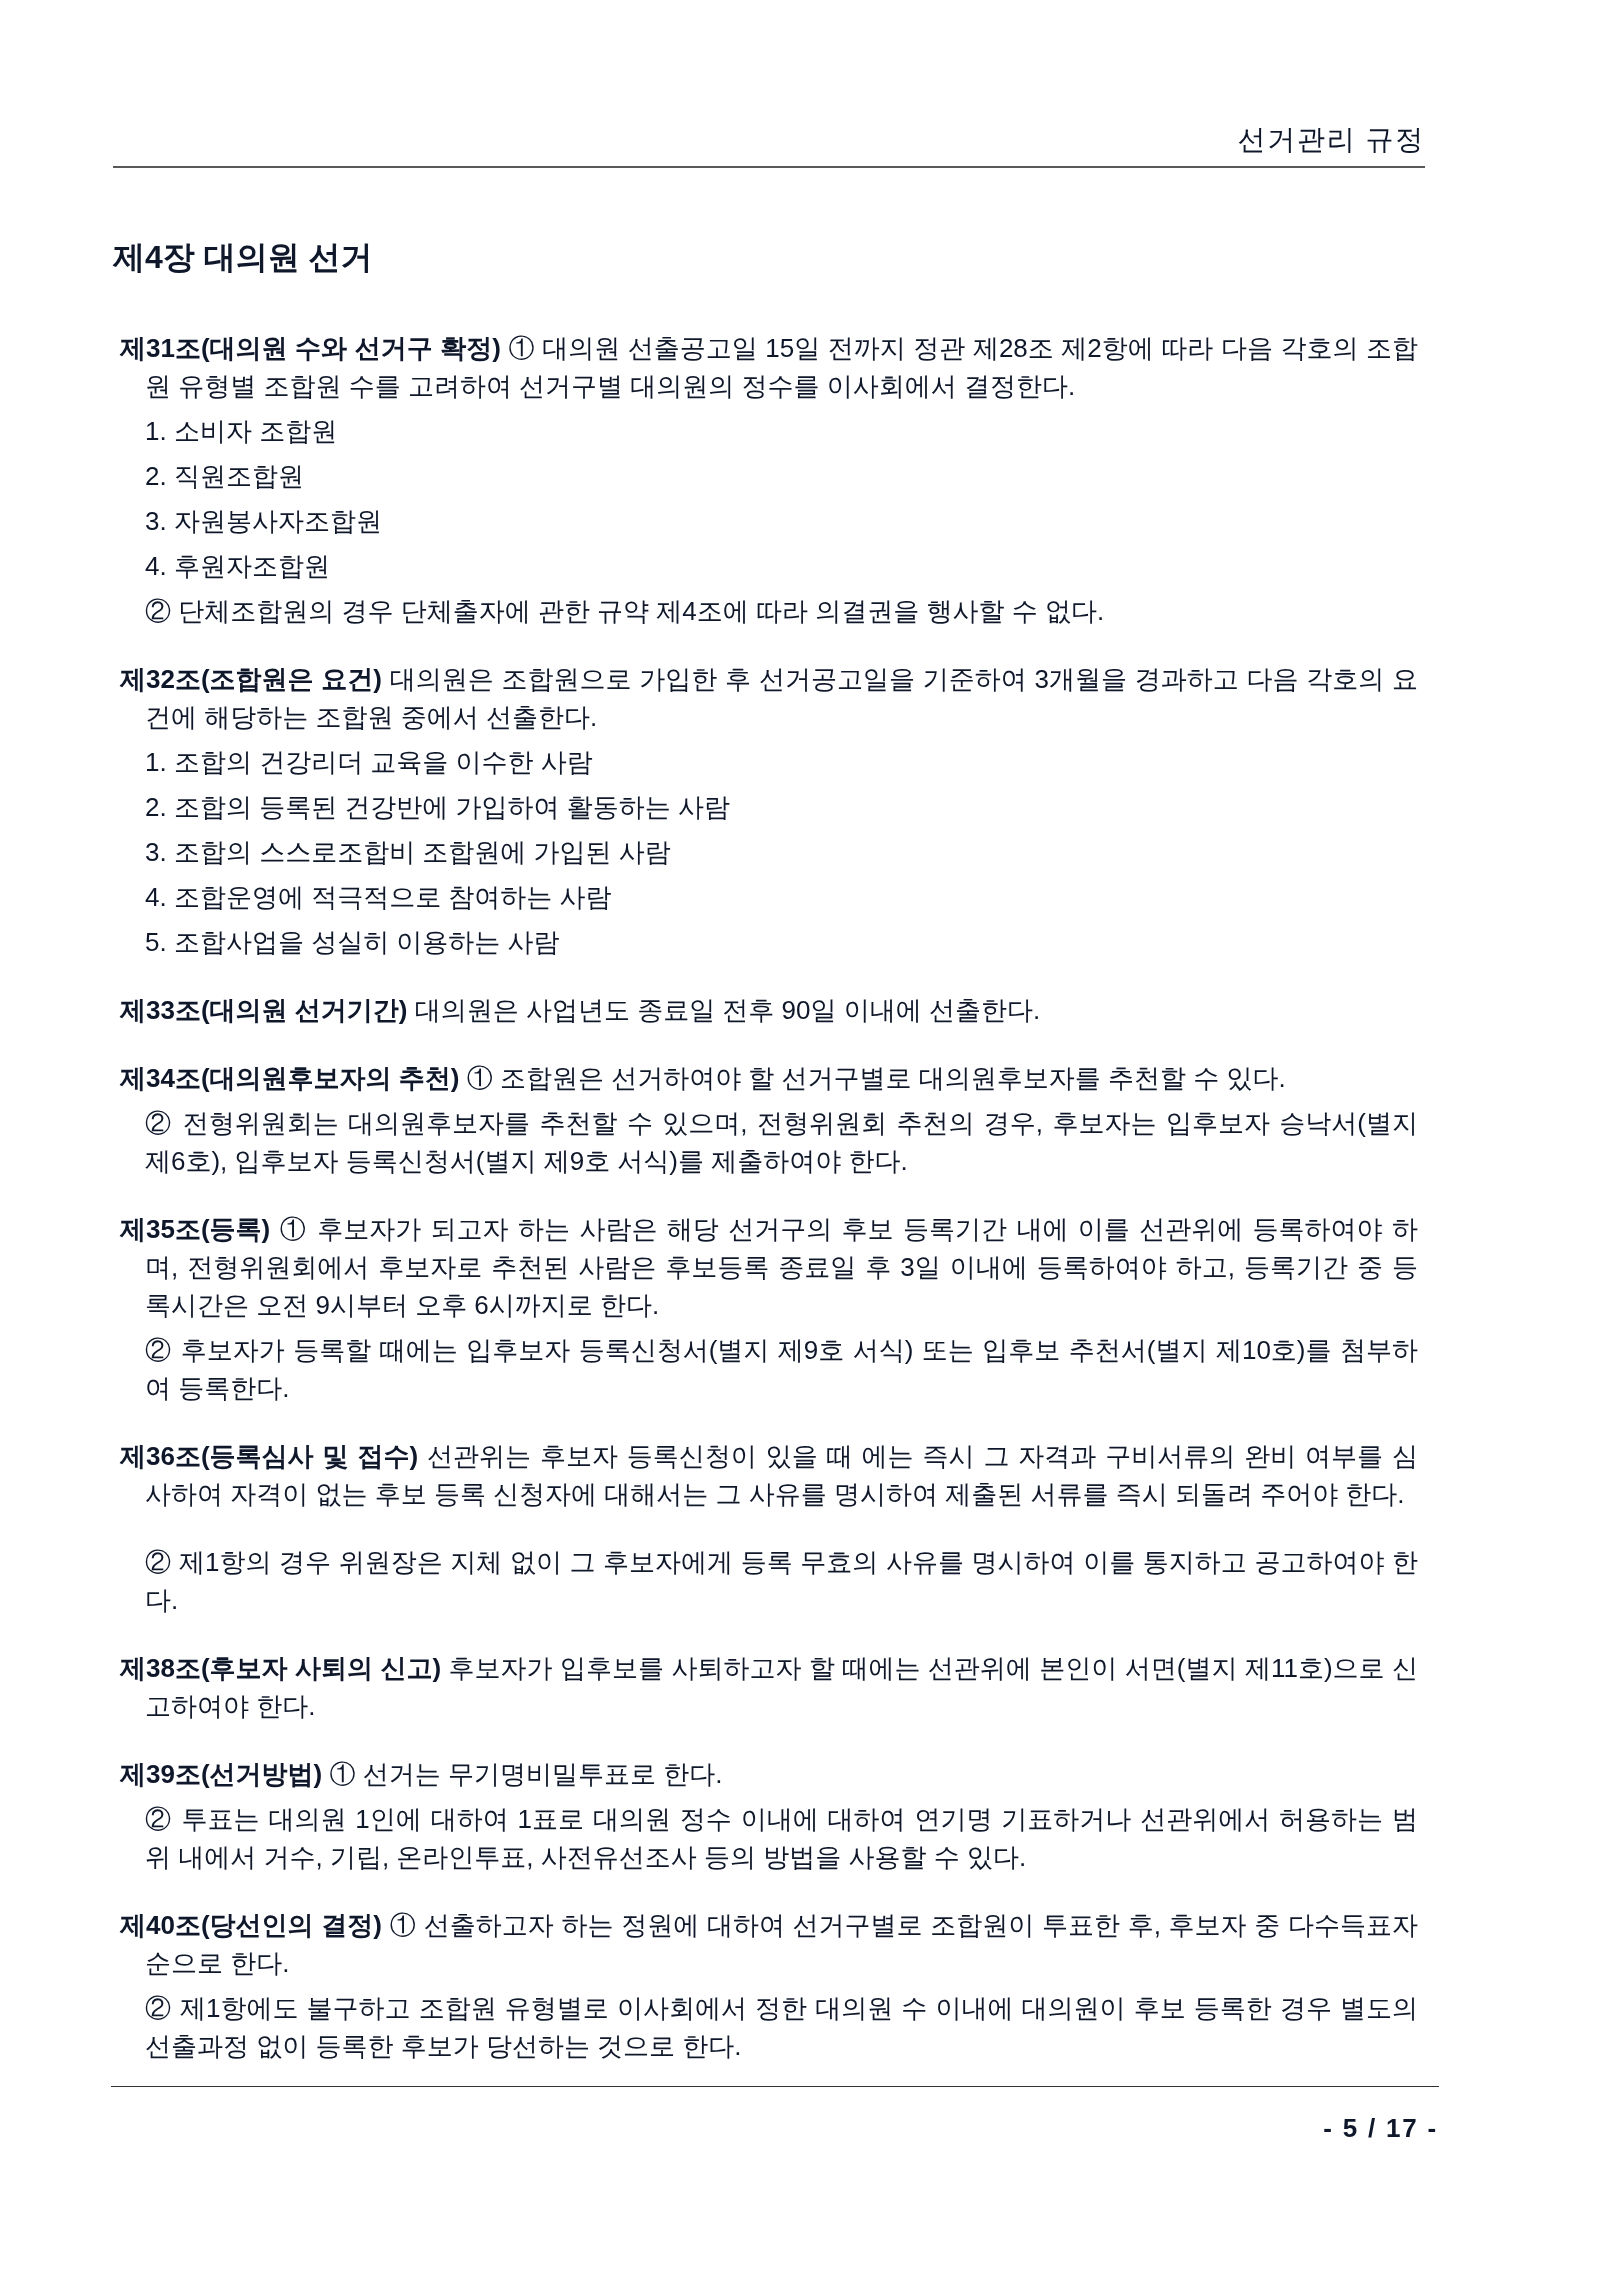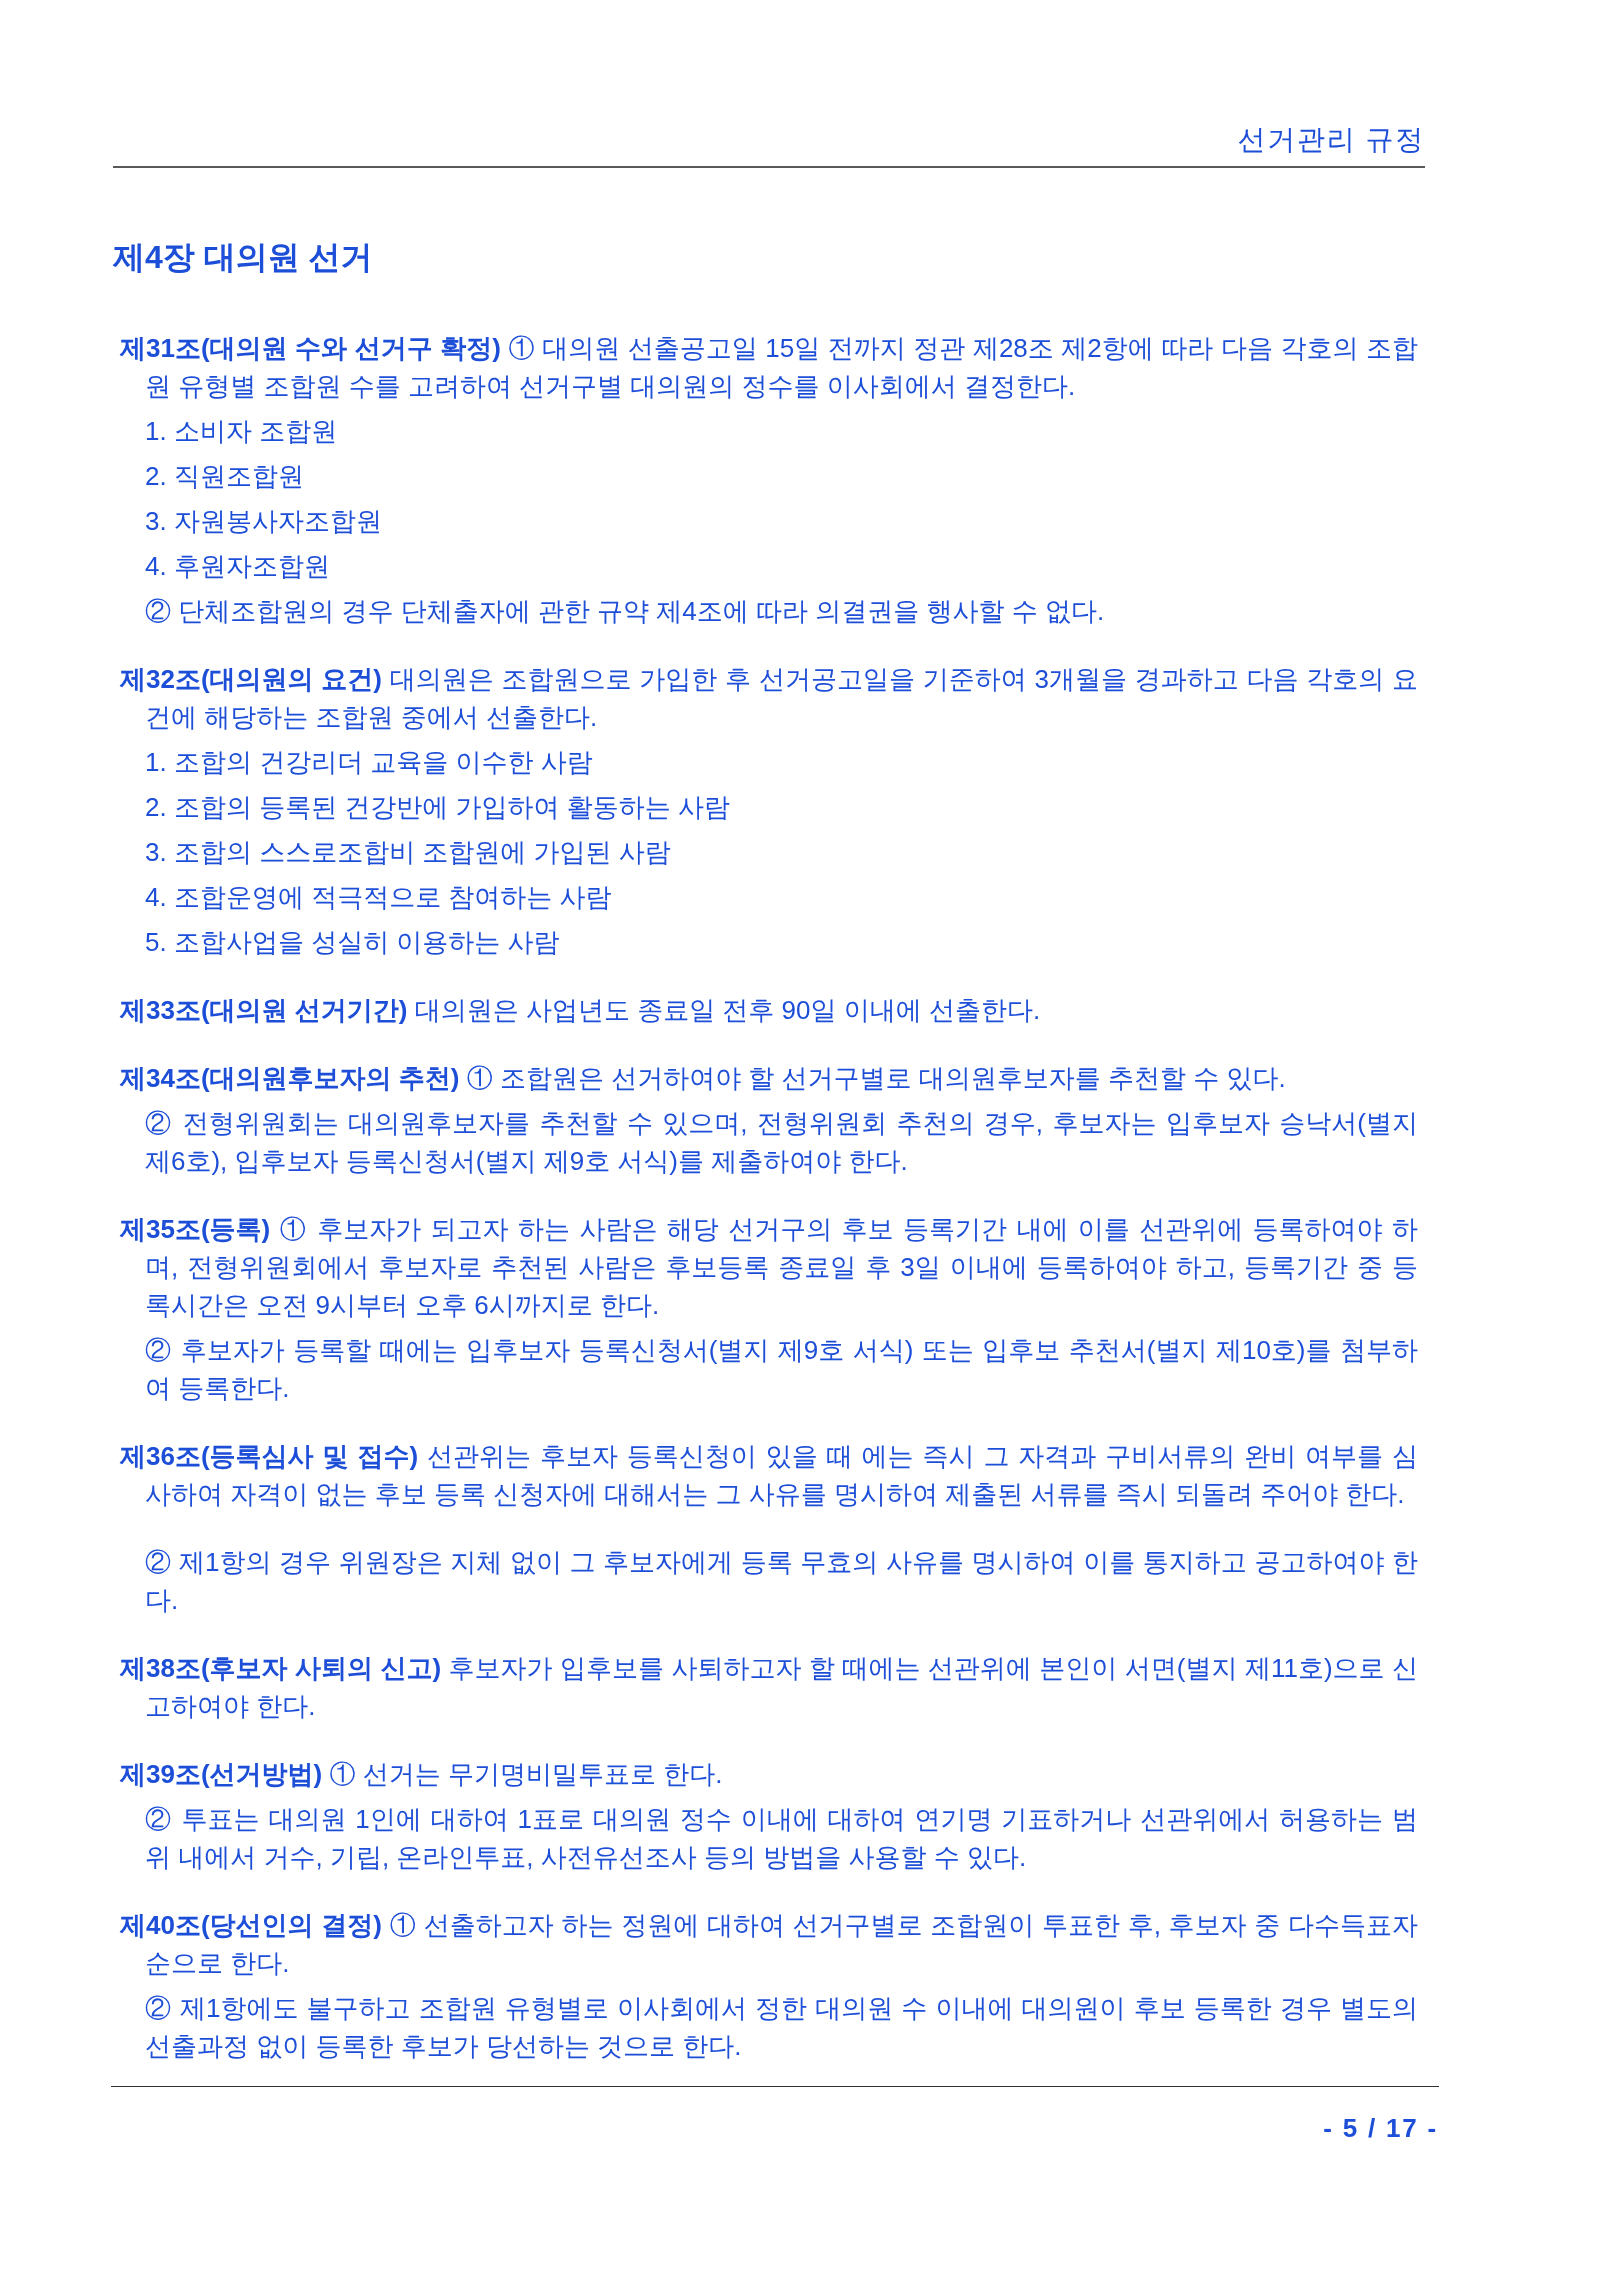--- a/index.html
+++ b/index.html
@@ -5,21 +5,21 @@
   html, body {
     margin: 0;
     padding: 0;
     background: #ffffff;
   }
   .page {
     position: relative;
     width: 1615px;
     height: 2285px;
     background: #ffffff;
-    color: #1d4ed8;
+    color: #0f172a;
     font-family: "Liberation Sans", sans-serif;
     overflow: hidden;
   }
   
   .header-title {
     position: absolute;
     top: 123px;
     left: 113px;
     width: 1312px;
     text-align: right;
@@ -104,21 +104,21 @@
   <div class="content">
       <div class="article">
         <p class="lead"><b class="label">제31조(대의원 수와 선거구 확정)</b> <span>① 대의원 선출공고일 15일 전까지 정관 제28조 제2항에 따라 다음 각호의 조합원 유형별 조합원 수를 고려하여 선거구별 대의원의 정수를 이사회에서 결정한다.</span></p>
         <p class="blk">1. 소비자 조합원</p>
         <p class="blk">2. 직원조합원</p>
         <p class="blk">3. 자원봉사자조합원</p>
         <p class="blk">4. 후원자조합원</p>
         <p class="blk">② 단체조합원의 경우 단체출자에 관한 규약 제4조에 따라 의결권을 행사할 수 없다.</p>
       </div>
       <div class="article">
-        <p class="lead"><b class="label">제32조(대의원의 요건)</b> <span>대의원은 조합원으로 가입한 후 선거공고일을 기준하여 3개월을 경과하고 다음 각호의 요건에 해당하는 조합원 중에서 선출한다.</span></p>
+        <p class="lead"><b class="label">제32조(조합원은 요건)</b> <span>대의원은 조합원으로 가입한 후 선거공고일을 기준하여 3개월을 경과하고 다음 각호의 요건에 해당하는 조합원 중에서 선출한다.</span></p>
         <p class="blk">1. 조합의 건강리더 교육을 이수한 사람</p>
         <p class="blk">2. 조합의 등록된 건강반에 가입하여 활동하는 사람</p>
         <p class="blk">3. 조합의 스스로조합비 조합원에 가입된 사람</p>
         <p class="blk">4. 조합운영에 적극적으로 참여하는 사람</p>
         <p class="blk">5. 조합사업을 성실히 이용하는 사람</p>
       </div>
       <div class="article">
         <p class="lead"><b class="label">제33조(대의원 선거기간)</b> <span>대의원은 사업년도 종료일 전후 90일 이내에 선출한다.</span></p>
       </div>
       <div class="article">

